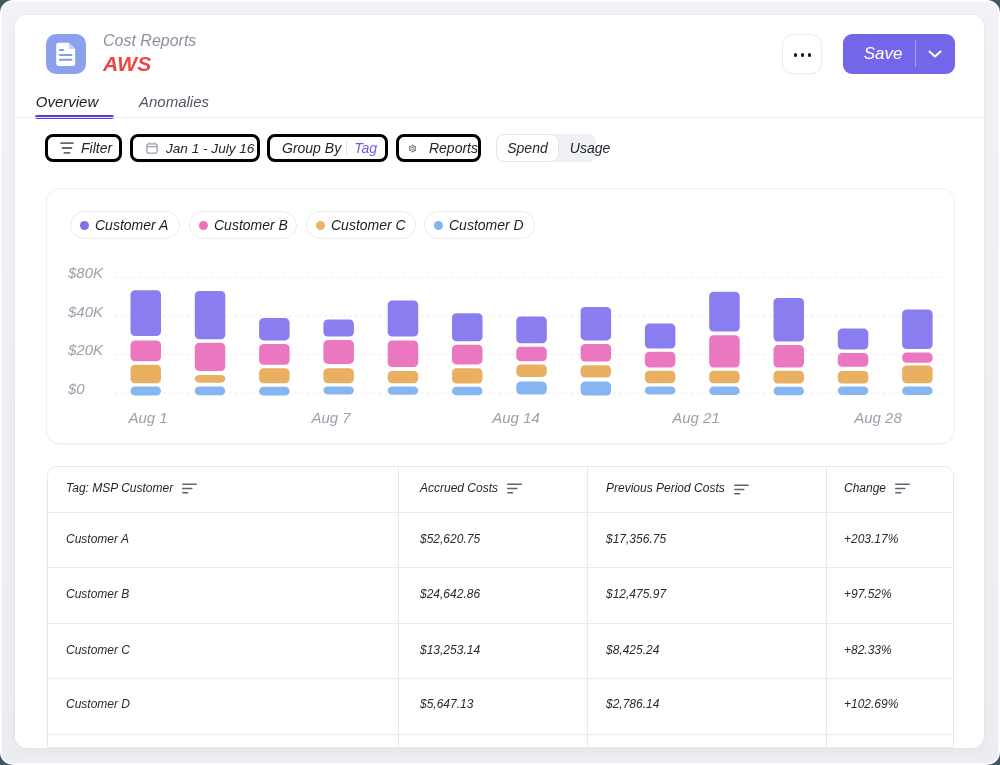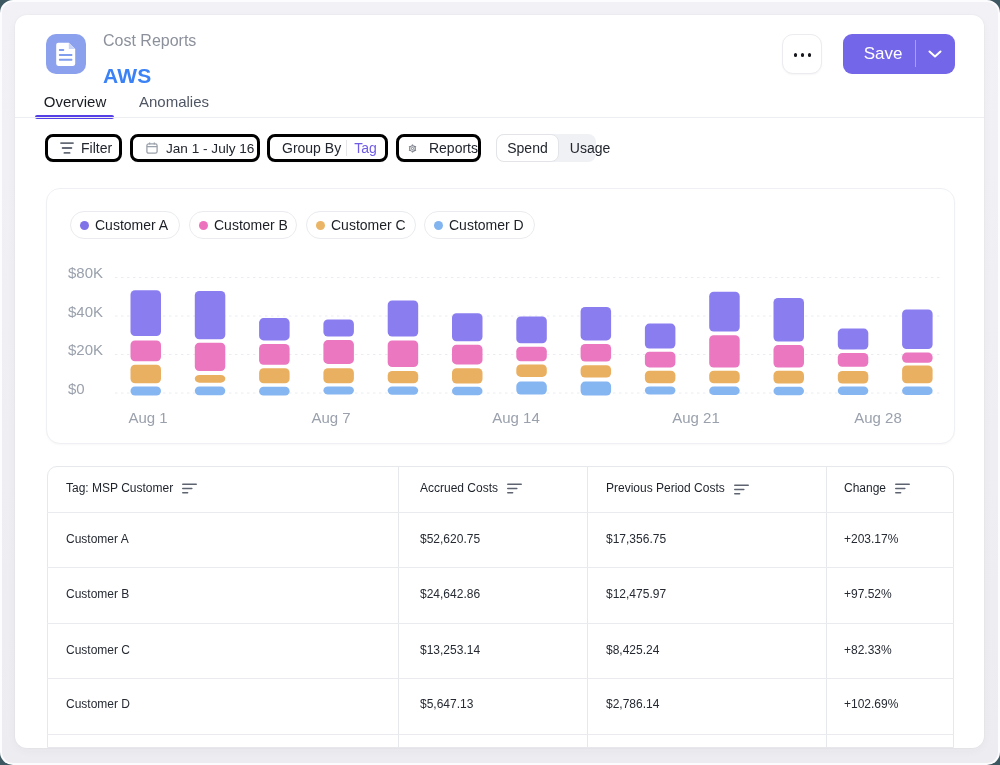--- a/index.html
+++ b/index.html
@@ -1,36 +1,36 @@
 <!DOCTYPE html>
 <html><head>
 <meta charset="utf-8">
 <style>
   * { margin:0; padding:0; box-sizing:border-box; }
   html,body { width:1000px; height:765px; }
   body { background:#3e5862; font-family:"Liberation Sans", sans-serif; position:relative; overflow:hidden; }
   .window { position:absolute; inset:0; background:linear-gradient(#f2f2f6, #ededf1); border-radius:13px; border:2px solid #fcfcfe; }
   .card { position:absolute; left:15px; top:15px; width:969px; height:733px; background:#fff; border-radius:12px; overflow:hidden; box-shadow:0 0 0 1px rgba(30,34,50,.02), 0 3px 10px rgba(25,28,45,.035); }
-  .g { position:absolute; left:-15px; top:-15px; width:1000px; height:765px; }
+  .g { position:absolute; left:-15px; top:-15px; width:1000px; height:765px;font-style:italic; }
   .abs { position:absolute; }
 
   
   .tile { left:46px; top:34px; width:40px; height:40px; border-radius:10px; background:#8ba1ee; }
   .eyebrow { left:103px; top:32px; font-size:16px; color:#8b909a; }
-  .title { left:103px; top:64px; font-size:21px; font-weight:700; color:#3b82f6; letter-spacing:.2px; }
+  .title { left:103px; top:52px; font-size:21px; font-weight:700; color:#ef4444; letter-spacing:.2px; }
 
   .more { left:782px; top:34px; width:40px; height:40px; border-radius:11px; background:#fff; border:1px solid #ececf0; box-shadow:0 1px 2px rgba(20,24,40,.04); }
   .more span { position:absolute; width:3.2px; height:3.2px; border-radius:50%; background:#16181d; top:18.4px; }
   .save { left:843px; top:34px; width:112px; height:40px; border-radius:9px; background:#7466e8; }
   .save .txt { position:absolute; left:4px; width:72px; text-align:center; top:10px; font-size:17px; color:#fff; }
   .save .div { position:absolute; left:72px; top:6px; width:1px; height:27px; background:rgba(255,255,255,.38); }
 
   
   .tab-line { left:15px; top:117px; width:969px; height:1px; background:#eceef1; }
-  .tab1 { left:36px; top:93px; width:78px; text-align:center; font-size:15px; color:#181c22; font-weight:500; }
+  .tab1 { left:28px; top:93px; width:78px; text-align:center; font-size:15px; color:#181c22; font-weight:500; }
   .tab1u { left:35px; top:115px; width:79px; height:3.5px; background:#5440e4; border-radius:2px; }
   .tab2 { left:139px; top:93px; font-size:15px; color:#4f5663; }
 
   
   .btn { top:134px; height:28px; border:3px solid #000000; border-radius:8px; background:#fff; font-size:14px; color:#22262e; display:flex; align-items:center; box-shadow:0 1px 1px rgba(20,24,40,.03); white-space:nowrap; }
 
   
   .chart { left:46px; top:188px; width:909px; height:256px; border:1px solid #eef0f3; border-radius:14px; background:#fff; box-shadow:0 1px 2px rgba(20,24,40,.03); }
   .chip { position:absolute; top:211px; height:28px; border:1px solid #e9ebee; border-radius:14px; background:#fff; font-size:14px; color:#1c2026; display:flex; align-items:center; }
   .chip .dot { width:9px; height:9px; border-radius:50%; margin:0 6px 0 9px; }

